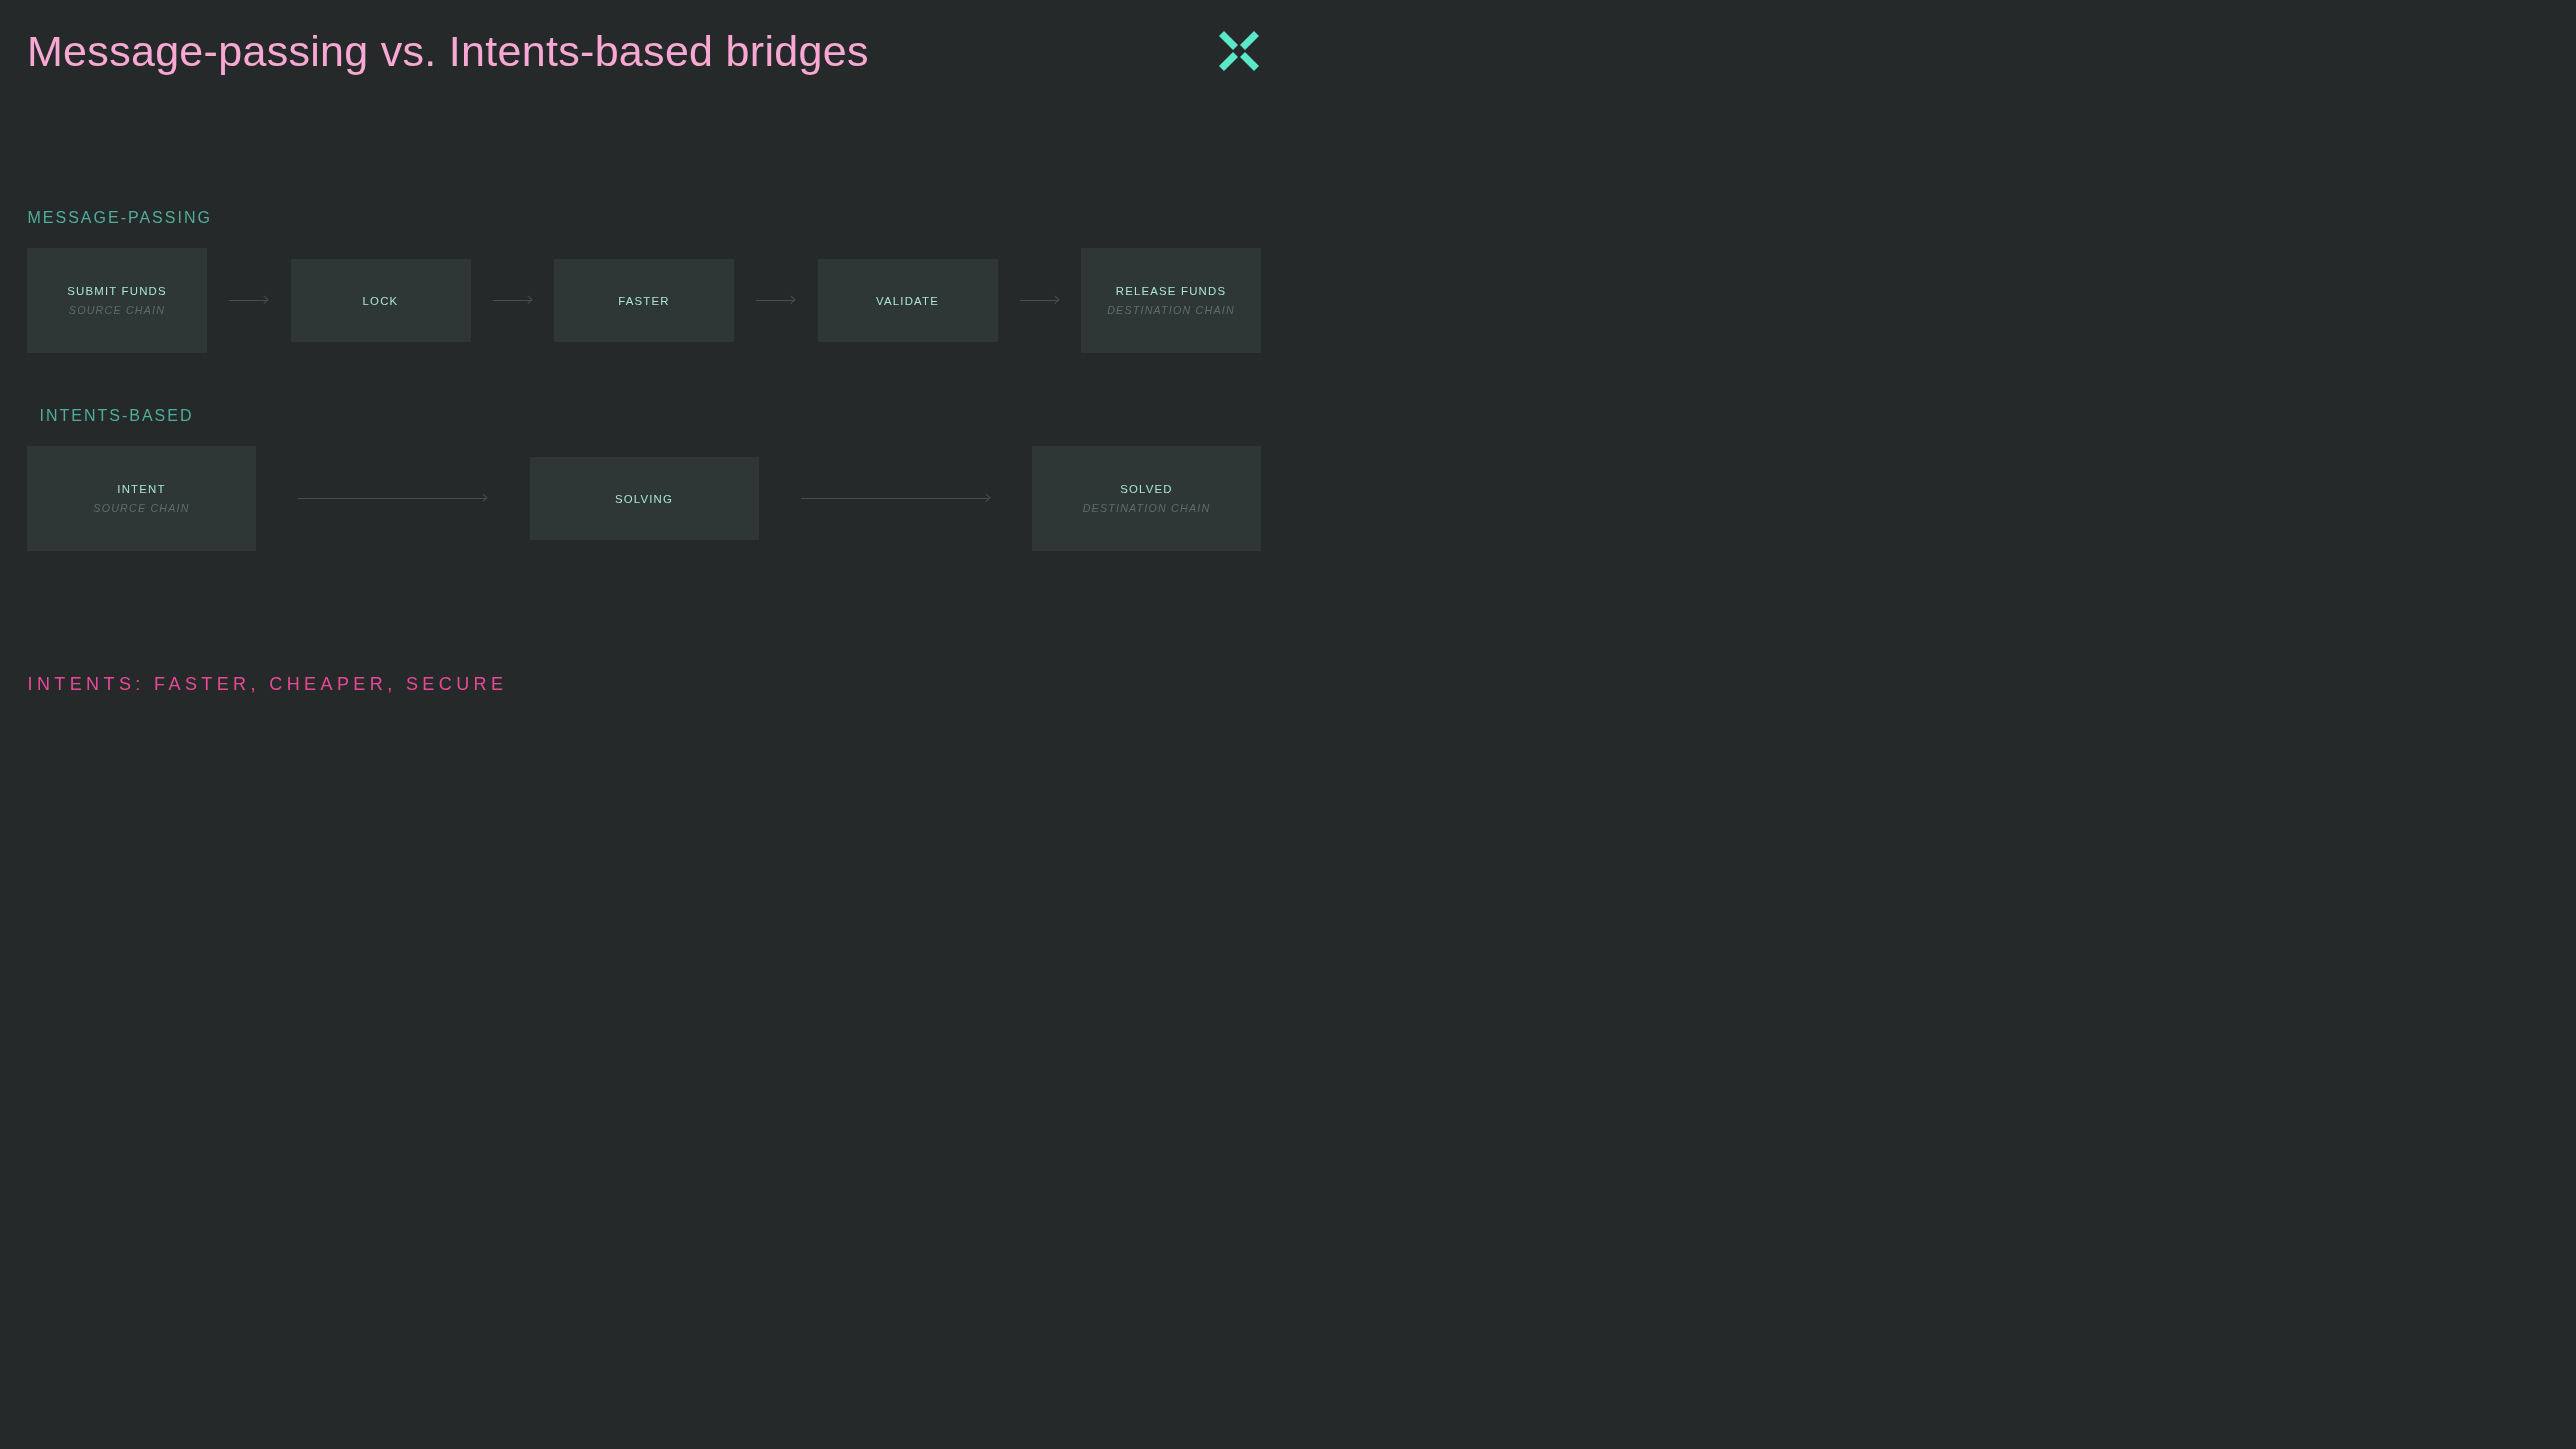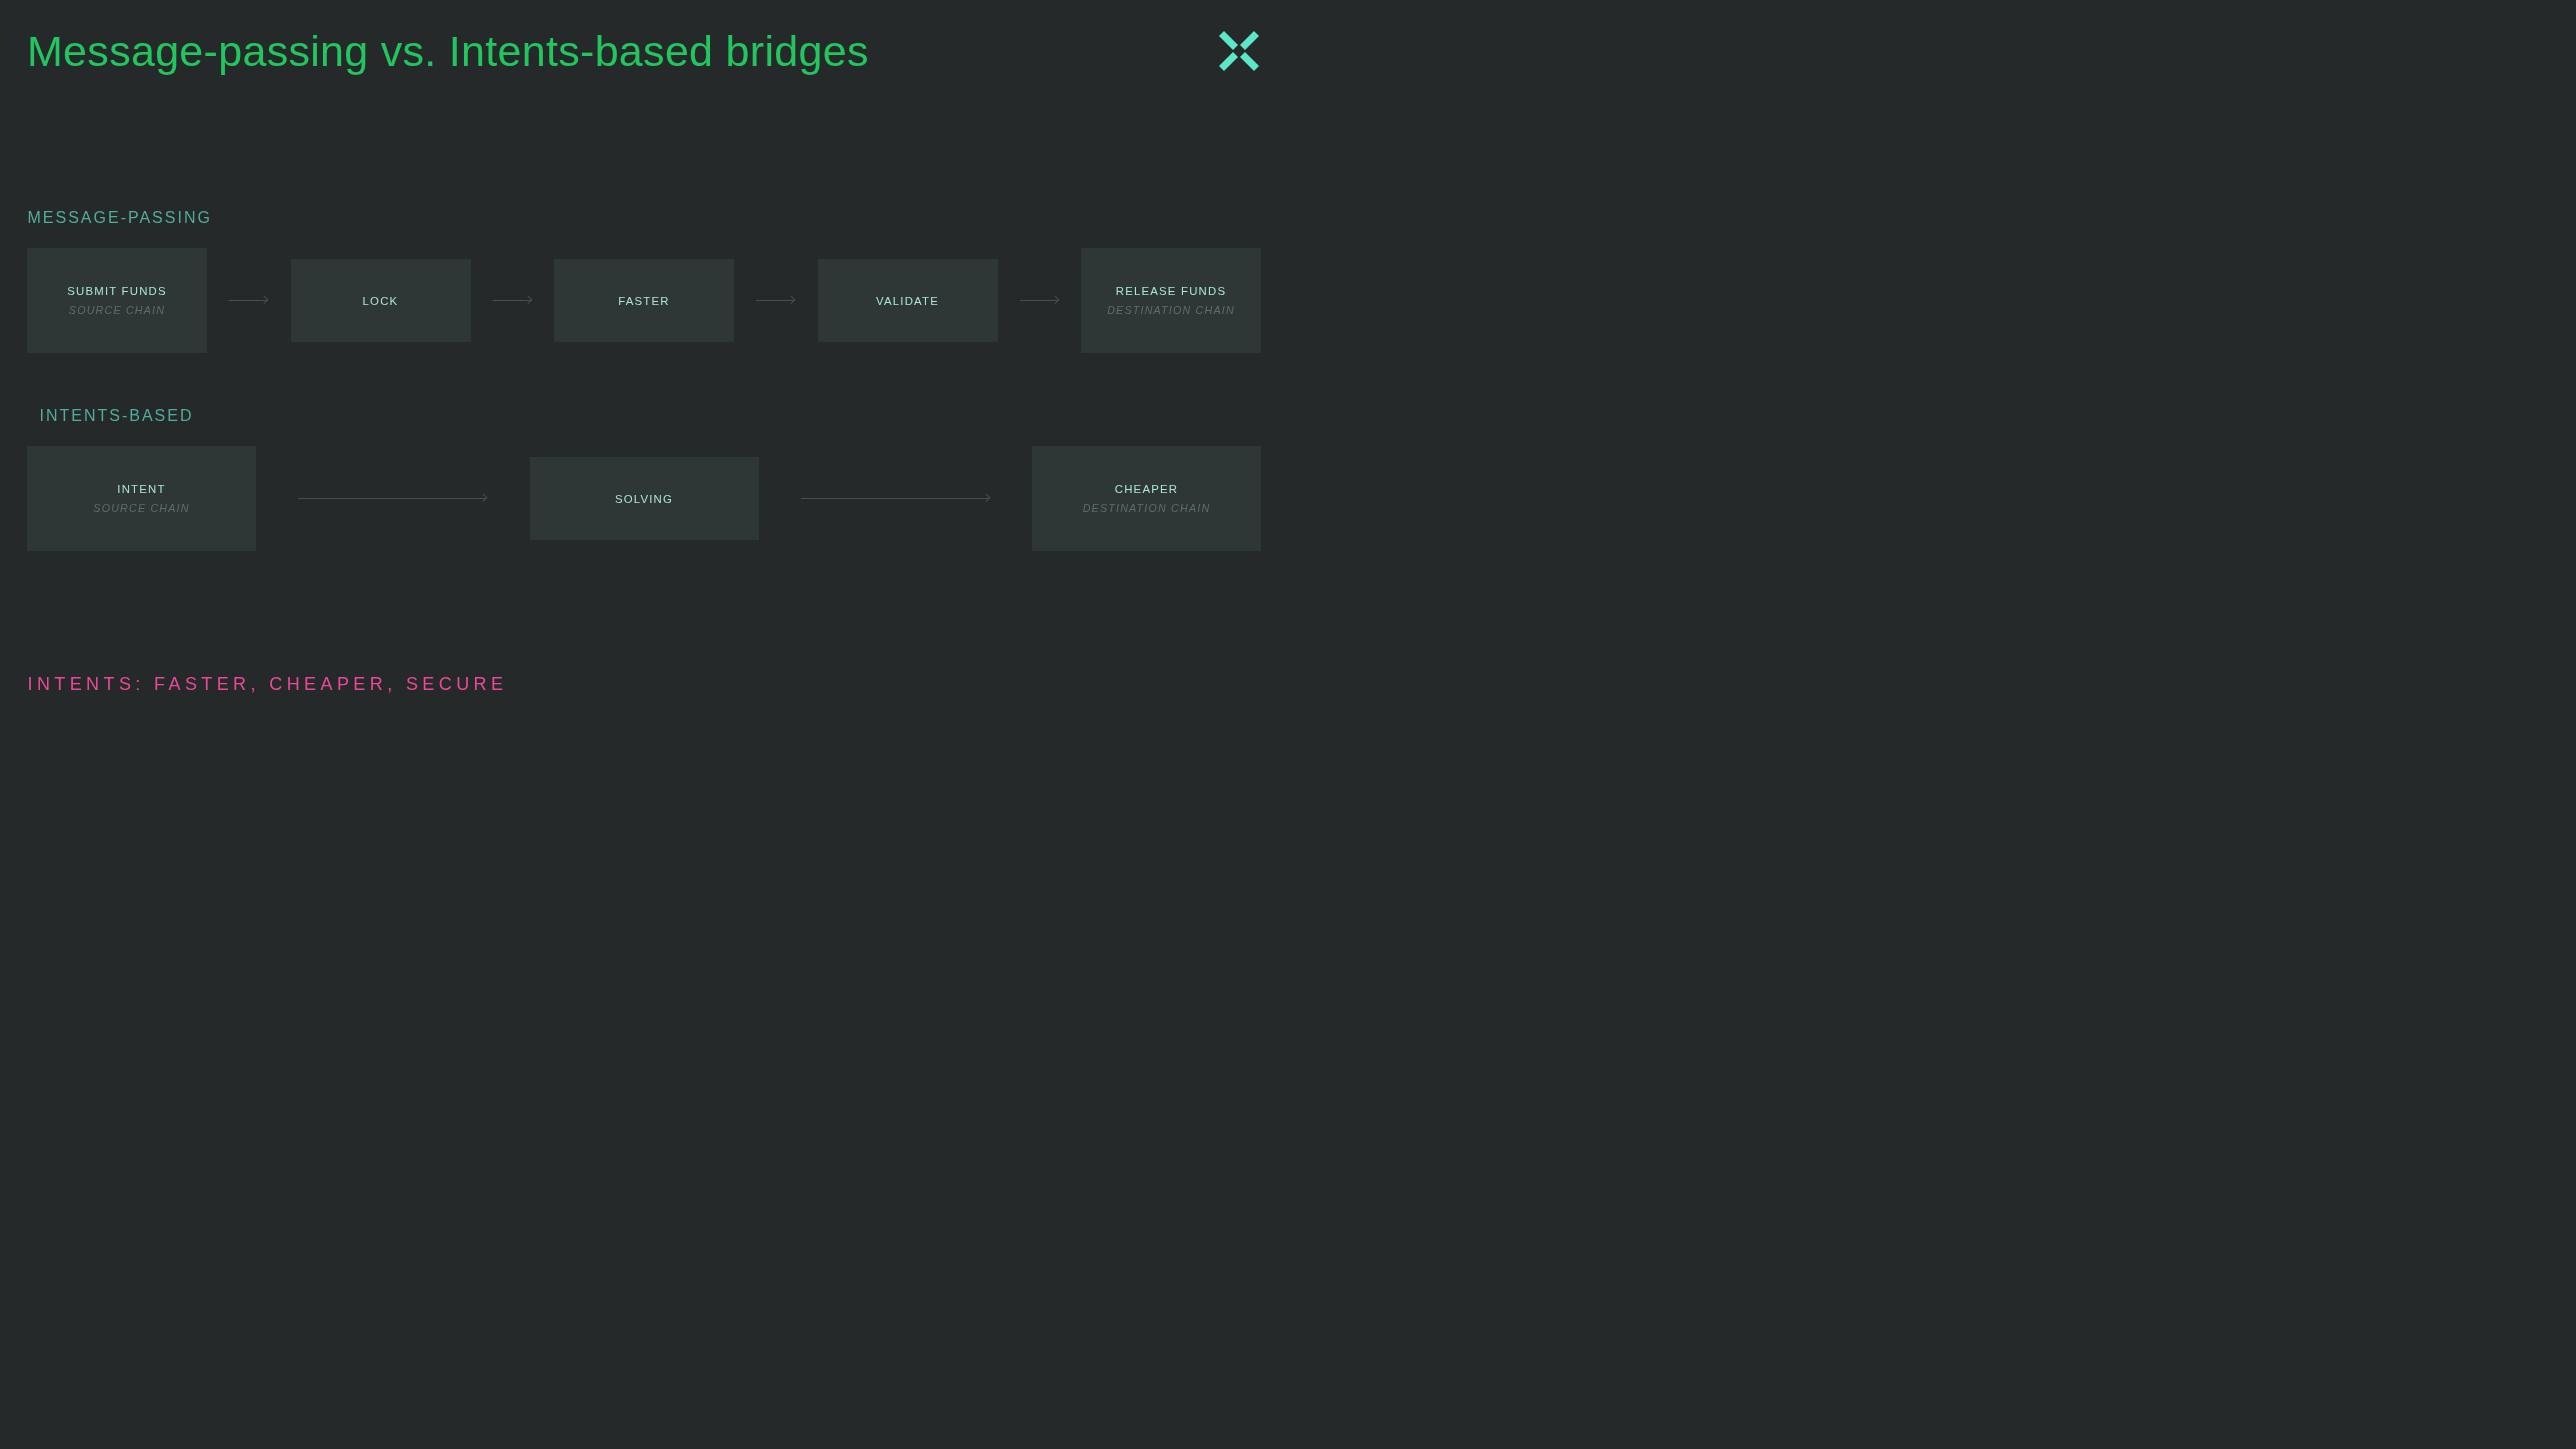--- a/index.html
+++ b/index.html
@@ -7,21 +7,21 @@
   body {
     font-family: "Liberation Sans", "DejaVu Sans", sans-serif;
     width: 1288px; height: 725px; position: relative; overflow: hidden;
   }
   .slide { position: absolute; inset: 0; background: #26292A; }
 
   
   .page-title {
     position: absolute; left: 27px; top: 28px;
     font-size: 43px; font-weight: 400; line-height: 1.1;
-    color: #22c55e; letter-spacing: 0.3px;
+    color: #f9a8d4; letter-spacing: 0.3px;
   }
   .logo {
     position: absolute; left: 1218px; top: 29.5px; width: 42px; height: 42px;
   }
   .logo svg { width: 100%; height: 100%; display: block; }
 
   
   .flow-label {
     position: absolute; left: 27.5px;
     font-size: 16px; letter-spacing: 2px; color: #4FAE9B; font-weight: 400;
@@ -135,21 +135,21 @@
     <div class="gap">
       <div class="arrow long"></div>
     </div>
     <div class="box short w2">
       <div class="box-title">SOLVING</div>
     </div>
     <div class="gap">
       <div class="arrow long"></div>
     </div>
     <div class="box tall w2">
-      <div class="box-title">CHEAPER</div>
+      <div class="box-title">SOLVED</div>
       <div class="box-sub">DESTINATION CHAIN</div>
     </div>
   </div>
 
   <div class="tagline">INTENTS: FASTER, CHEAPER, SECURE</div>
 
 </div>
 
 
 </body></html>

